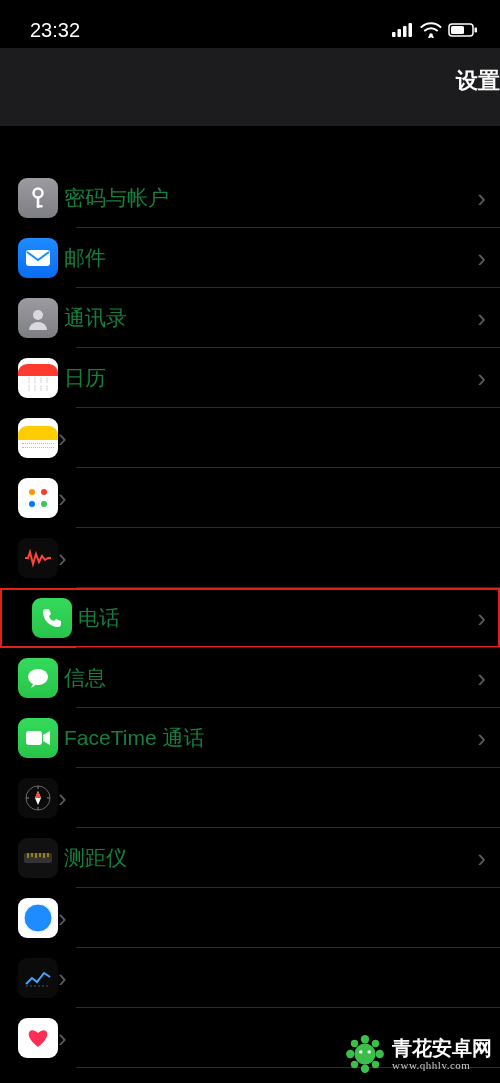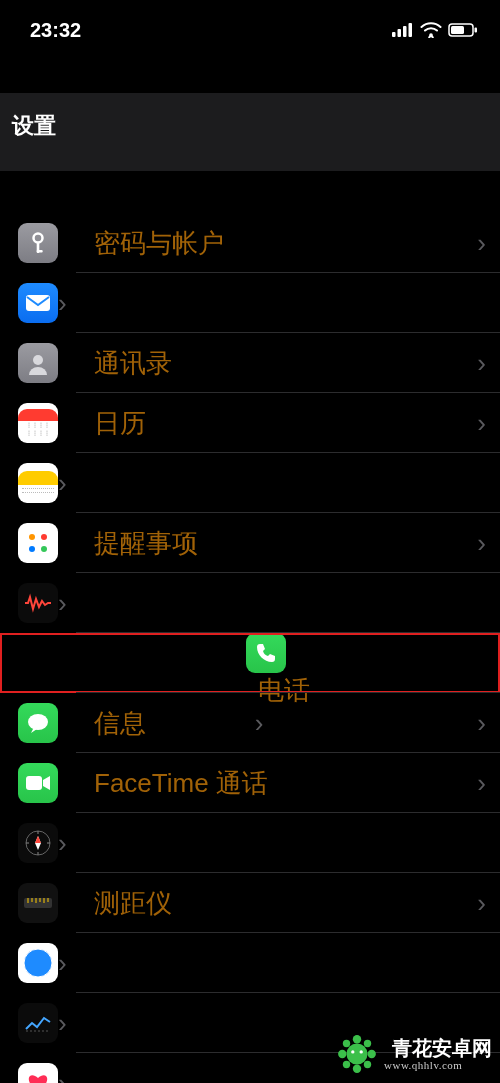--- a/index.html
+++ b/index.html
@@ -1,31 +1,31 @@
 <!DOCTYPE html>
 <html><head>
   <meta charset="utf-8">
   <style>
     * { margin: 0; padding: 0; box-sizing: border-box; }
     html, body { width: 500px; height: 1083px; background: #000; color: #fff; font-family: -apple-system, "PingFang SC", "Helvetica Neue", sans-serif; overflow: hidden; }
-    .status-bar { display:flex; justify-content:space-between; align-items:center; padding: 16px 22px 4px 30px; height:48px; font-size:20px; font-weight:700; }
+    .status-bar { display:flex; justify-content:space-between; align-items:center; padding: 16px 22px 4px 30px; height:48px; font-size:20px; font-weight:400; }
     .status-right { display:flex; align-items:center; gap:6px; }
-    .header { text-align:left; font-size:22px; font-weight:600; padding:18px 12px 30px; background:#1c1c1e; color:#fff; border-bottom-left-radius:0;margin-top:45px; }
+    .header { text-align:right; font-size:22px; font-weight:600; padding:18px 0 30px; background:#1c1c1e; color:#fff; border-bottom-left-radius:0; }
     .spacer { height:42px; background:#000; }
     .list { padding-left:18px; }
     .row { display:flex; align-items:center; height:60px; position:relative; }
-    .row.highlighted { outline:2px solid #e02020; outline-offset:-2px; margin-left:-18px; padding-left:32px; width:500px;flex-direction:column; }
+    .row.highlighted { outline:2px solid #e02020; outline-offset:-2px; margin-left:-18px; padding-left:32px; width:500px; }
     .icon { width:40px; height:40px; border-radius:9px; flex-shrink:0; display:flex; align-items:center; justify-content:center; font-size:22px; color:#fff; }
-    .label { margin-left:36px; font-size:26px; color:#a16207; flex:1; }
+    .label { margin-left:6px; font-size:21px; color:#15803d; flex:1; }
     .chevron { color:#5a5a5e; font-size:26px; margin-right:14px; font-weight:300; }
     .row::after { content:""; position:absolute; bottom:0; left:58px; right:0; height:1px; background:#2c2c2e; }
     .row.highlighted::after { left:76px; }
     .watermark { position:absolute; bottom:8px; right:8px; display:flex; align-items:center; gap:6px; }
     .wm-logo { width:42px; height:42px; }
-    .wm-text { font-size:20px; font-weight:700; color:#fff; line-height:1.05; text-align:left;margin-left:8px; }
+    .wm-text { font-size:20px; font-weight:700; color:#fff; line-height:1.05; text-align:left; }
     .wm-url { font-size:11px; color:#ccc; letter-spacing:0.5px;font-family:Liberation Serif, serif; }
     
     .bg-gray{background:linear-gradient(#9b9ba1,#7d7d84);} .bg-blue{background:linear-gradient(#1e8bff,#0a6df0);} .bg-white{background:#fff;} .bg-cal{background:#fff;}
     .bg-notes{background:linear-gradient(#fff 30%, #fff);} .bg-dark{background:#0b0b0b;}
     .bg-green{background:linear-gradient(#34da5b,#28c44a);} .bg-msg{background:linear-gradient(#34da5b,#28c44a);} .bg-ft{background:linear-gradient(#34da5b,#28c44a);}
     .bg-ruler{background:#111;} .bg-safari{background:#fff;} .bg-stock{background:#0b0b0b;} .bg-health{background:#fff;}
   </style>
 </head>
 <body>
 
@@ -67,20 +67,21 @@
     <span class="chevron">›</span>
   </div>
 
   <div class="row">
     <div class="icon bg-blue">
         <svg width="26" height="18" viewBox="0 0 26 18">
           <rect x="1" y="1" width="24" height="16" rx="3" fill="#fff"></rect>
           <path d="M2 3 L13 11 L24 3" stroke="#1e8bff" stroke-width="2" fill="none"></path>
         </svg>
       </div>
+    <span class="label">邮件</span>
     <span class="chevron">›</span>
   </div>
 
   <div class="row">
     <div class="icon bg-gray">
         <svg width="24" height="24" viewBox="0 0 24 24" fill="#d9d9dd">
           <circle cx="12" cy="9" r="5"></circle>
           <path d="M3 24 a9 8 0 0 1 18 0 Z"></path>
         </svg>
       </div>
@@ -108,21 +109,20 @@
 
   <div class="row">
     <div class="icon bg-white">
         <svg width="26" height="26" viewBox="0 0 26 26">
           <circle cx="7" cy="7" r="3" fill="#ff9500"></circle>
           <circle cx="7" cy="19" r="3" fill="#007aff"></circle>
           <circle cx="19" cy="7" r="3" fill="#ff3b30"></circle>
           <circle cx="19" cy="19" r="3" fill="#34c759"></circle>
         </svg>
       </div>
-    <span class="label">提醒事项</span>
     <span class="chevron">›</span>
   </div>
 
   <div class="row">
     <div class="icon bg-dark">
         <svg width="30" height="20" viewBox="0 0 30 20">
           <path d="M2 10 L5 10 L7 4 L10 16 L13 6 L16 14 L19 8 L22 12 L25 10 L28 10" stroke="#ff453a" stroke-width="2" fill="none"></path>
         </svg>
       </div>
     <span class="chevron">›</span>

